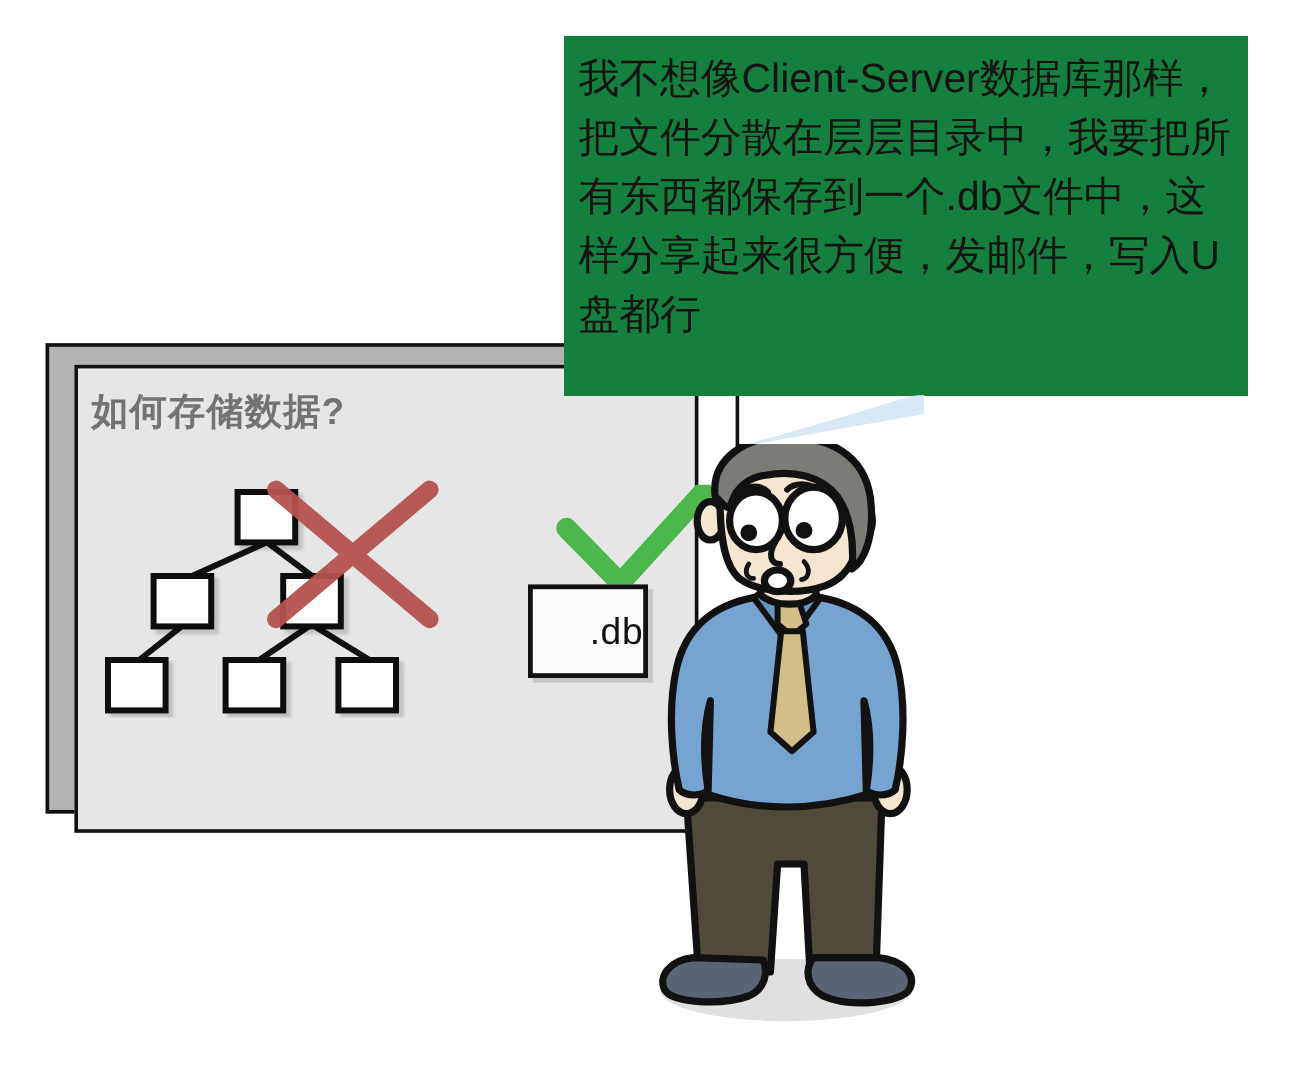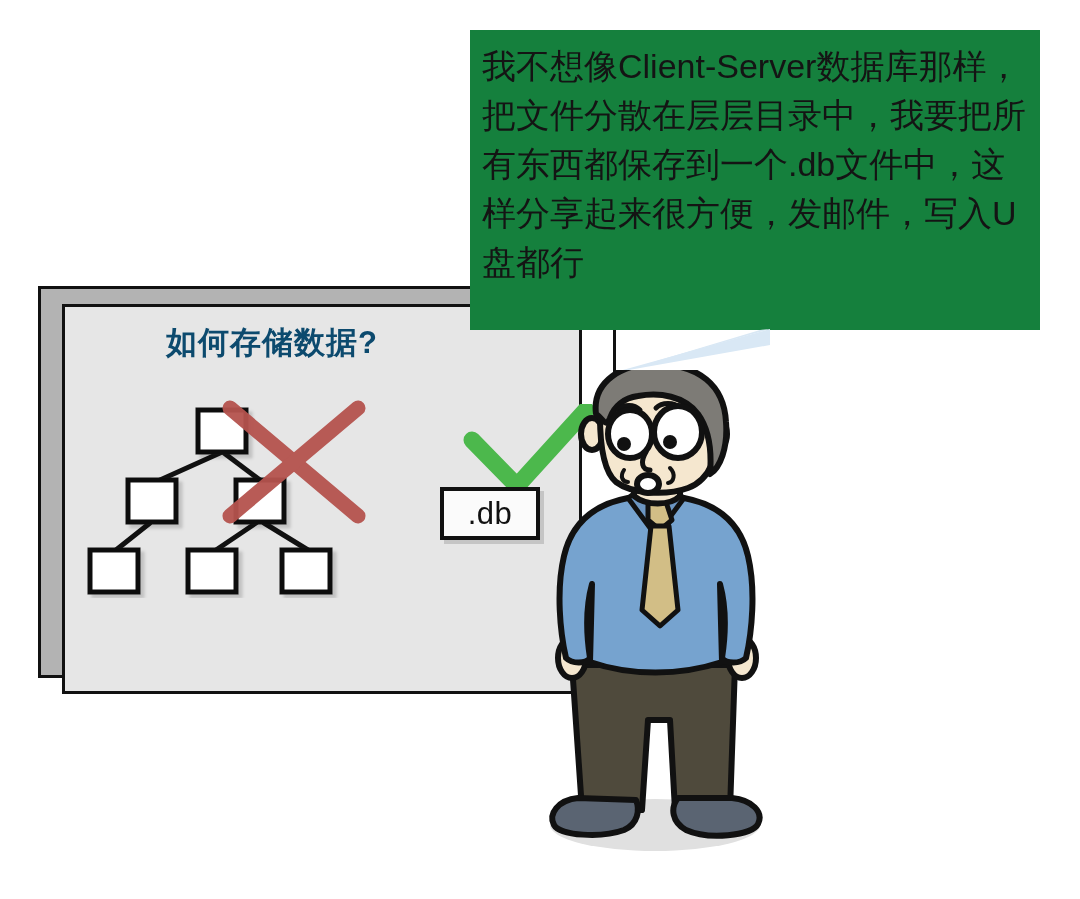--- a/index.html
+++ b/index.html
@@ -40,27 +40,26 @@
     top: 304px;
     width: 520px;
     height: 390px;
     background: #e6e6e6;
     border: 3px solid #111111;
     box-sizing: border-box;
   }
 
   .board-title {
     position: absolute;
-    left: 62px;
+    left: 76px;
     top: 322px;
     width: 420px;
-    text-align: center;
     font-size: 31px;
     font-weight: 700;
-    color: #0c4a6e;
+    color: #737373;
     letter-spacing: 1px;
     white-space: nowrap;
   }
 
   
   #tree-diagram {
     position: absolute;
     left: 84px;
     top: 398px;
     width: 280px;
@@ -84,27 +83,27 @@
     width: 134px;
     height: 92px;
   }
 
   
   .db-box {
     position: absolute;
     left: 440px;
     top: 487px;
     width: 100px;
-    height: 53px;
+    height: 78px;
     background: #fbfbfb;
     border: 4px solid #111111;
     box-sizing: border-box;
     display: flex;
     align-items: center;
-    justify-content: center;
+    justify-content: flex-end;
     box-shadow: 4px 4px 0 rgba(0,0,0,0.14);
   }
   .db-box-label {
     font-size: 31px;
     color: #111111;
     line-height: 1;
     letter-spacing: 0.5px;
   }
 
   

